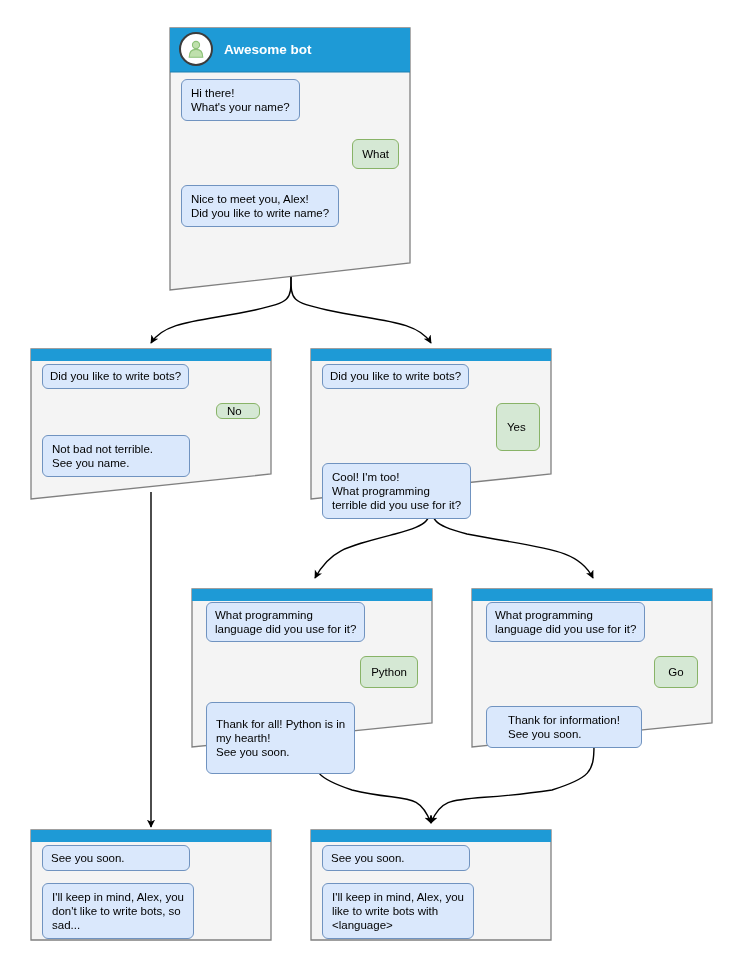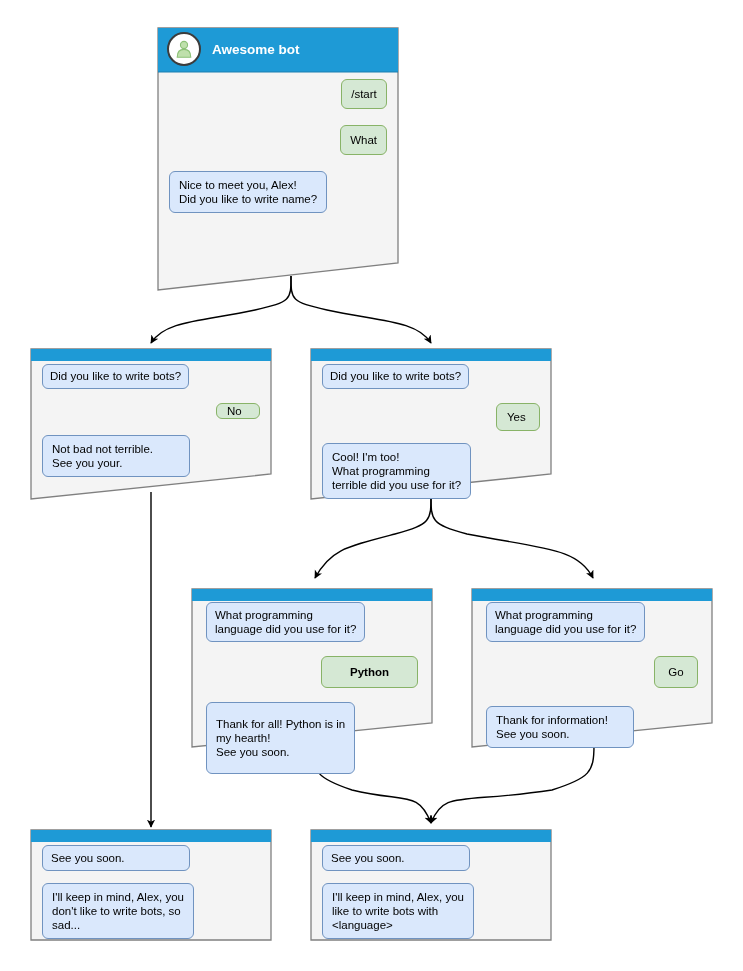--- a/index.html
+++ b/index.html
@@ -141,40 +141,41 @@
       <path d="M 313 745 C 313 772, 316 778, 352 790
                C 405 803, 418 790, 431 823" fill="none" stroke="#000000" stroke-width="1.4" marker-end="url(#arrow)"></path>
     </g>
 
     <g>
       <path d="M 594 745 C 594 772, 590 778, 552 790
                C 460 804, 444 790, 431 823" fill="none" stroke="#000000" stroke-width="1.4" marker-end="url(#arrow)"></path>
     </g>
   </svg>
 
-  <div class="card" style="left:157px; top:27px; width:242px; height:264px;">
+  <div class="card" style="left:169px; top:27px; width:242px; height:264px;">
     <svg class="card-shape" viewBox="0 0 242 264" preserveAspectRatio="none">
       <polygon points="1,1 241,1 241,236 1,263" fill="#f4f4f4" stroke="#808080" stroke-width="1.3"></polygon>
       <rect x="1" y="1" width="240" height="44" fill="#1e9ad6" stroke="none"></rect>
       <line x1="1" y1="45" x2="241" y2="45" stroke="#1a7fb0" stroke-width="1"></line>
     </svg>
     <div class="card-inner">
       <div class="card-header" style="height:44px; padding-left:10px; font-size:13.5px;">
         <div class="avatar" style="width:34px; height:34px; border:2px solid #3c3c3c;">
           <svg viewBox="0 0 24 24" width="22" height="22">
             <circle cx="12" cy="7.6" r="3.9" fill="#bfe0ac" stroke="#8cc177" stroke-width="1.2"></circle>
             <path d="M 4.6 21 C 4.6 14.4 8 12.4 12 12.4 C 16 12.4 19.4 14.4 19.4 21 Z" fill="#bfe0ac" stroke="#8cc177" stroke-width="1.2"></path>
           </svg>
         </div>
         <span class="card-title" style="margin-left:11px;">Awesome bot</span>
       </div>
 
       <div class="msgs" style="top:52px; padding:0 12px;">
-        <div class="row right" style="margin-bottom:16px;">
-          <div class="bubble user" style="min-width:46px; padding:7px 9px; text-align:center;">/start</div>
+        <div class="row left" style="margin-bottom:18px;">
+          <div class="bubble bot" style="padding:6px 9px;">Hi there!
+What's your name?</div>
         </div>
         <div class="row right" style="margin-bottom:16px;">
           <div class="bubble user" style="min-width:46px; padding:7px 9px; text-align:center;">What</div>
         </div>
         <div class="row left">
           <div class="bubble bot" style="padding:6px 9px;">Nice to meet you, Alex!
 Did you like to write name?</div>
         </div>
       </div>
     </div>
@@ -188,38 +189,38 @@
     <div class="card-inner">
       <div class="msgs" style="top:16px; padding:0 12px;">
         <div class="row left" style="margin-bottom:14px;">
           <div class="bubble bot">Did you like to write bots?</div>
         </div>
         <div class="row right" style="margin-bottom:16px;">
           <div class="bubble user" style="min-width:44px; padding:0 10px;">No</div>
         </div>
         <div class="row left">
           <div class="bubble bot" style="min-width:148px; padding:6px 9px;">Not bad not terrible.
-See you your.</div>
+See you name.</div>
         </div>
       </div>
     </div>
   </div>
 
   <div class="card" style="left:310px; top:348px; width:242px; height:152px;">
     <svg class="card-shape" viewBox="0 0 242 152" preserveAspectRatio="none">
       <polygon points="1,1 241,1 241,126 1,151" fill="#f4f4f4" stroke="#808080" stroke-width="1.3"></polygon>
       <rect x="1" y="1" width="240" height="12" fill="#1e9ad6" stroke="none"></rect>
     </svg>
     <div class="card-inner">
       <div class="msgs" style="top:16px; padding:0 12px;">
         <div class="row left" style="margin-bottom:14px;">
           <div class="bubble bot">Did you like to write bots?</div>
         </div>
         <div class="row right" style="margin-bottom:12px;">
-          <div class="bubble user" style="min-width:44px; padding:6px 10px;">Yes</div>
+          <div class="bubble user" style="min-width:44px; padding:16px 10px;">Yes</div>
         </div>
         <div class="row left">
           <div class="bubble bot" style="padding:6px 9px;">Cool! I'm too!
 What programming
 terrible did you use for it?</div>
         </div>
       </div>
     </div>
   </div>
 
@@ -228,21 +229,21 @@
       <polygon points="1,1 241,1 241,135 1,159" fill="#f4f4f4" stroke="#808080" stroke-width="1.3"></polygon>
       <rect x="1" y="1" width="240" height="12" fill="#1e9ad6" stroke="none"></rect>
     </svg>
     <div class="card-inner">
       <div class="msgs" style="top:14px; padding:0 15px;">
         <div class="row left" style="margin-bottom:14px;">
           <div class="bubble bot" style="padding:5px 8px;">What programming
 language did you use for it?</div>
         </div>
         <div class="row right" style="margin-bottom:14px;">
-          <div class="bubble user" style="padding:8px 28px;font-weight:bold;">Python</div>
+          <div class="bubble user" style="padding:8px 10px;">Python</div>
         </div>
         <div class="row left">
           <div class="bubble bot" style="padding:14px 9px;">Thank for all! Python is in
 my hearth!
 See you soon.</div>
         </div>
       </div>
     </div>
   </div>
 
@@ -254,21 +255,21 @@
     <div class="card-inner">
       <div class="msgs" style="top:14px; padding:0 15px;">
         <div class="row left" style="margin-bottom:14px;">
           <div class="bubble bot" style="padding:5px 8px;">What programming
 language did you use for it?</div>
         </div>
         <div class="row right" style="margin-bottom:18px;">
           <div class="bubble user" style="min-width:44px; padding:8px 10px; text-align:center;">Go</div>
         </div>
         <div class="row left">
-          <div class="bubble bot" style="min-width:148px; padding:6px 9px;">Thank for information!
+          <div class="bubble bot" style="min-width:148px; padding:6px 21px;">Thank for information!
 See you soon.</div>
         </div>
       </div>
     </div>
   </div>
 
   <div class="card" style="left:30px; top:829px; width:242px; height:112px;">
     <svg class="card-shape" viewBox="0 0 242 112" preserveAspectRatio="none">
       <polygon points="1,1 241,1 241,111 1,111" fill="#f4f4f4" stroke="#808080" stroke-width="1.3"></polygon>
       <rect x="1" y="1" width="240" height="12" fill="#1e9ad6" stroke="none"></rect>

